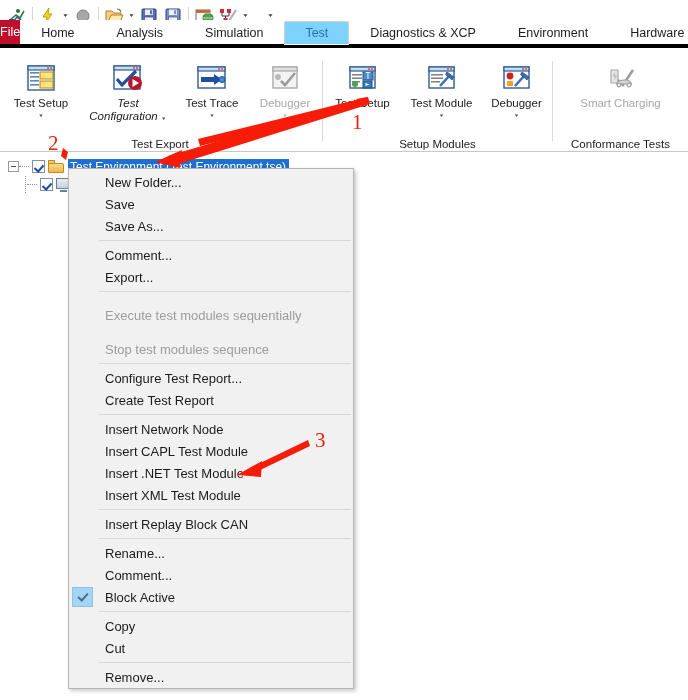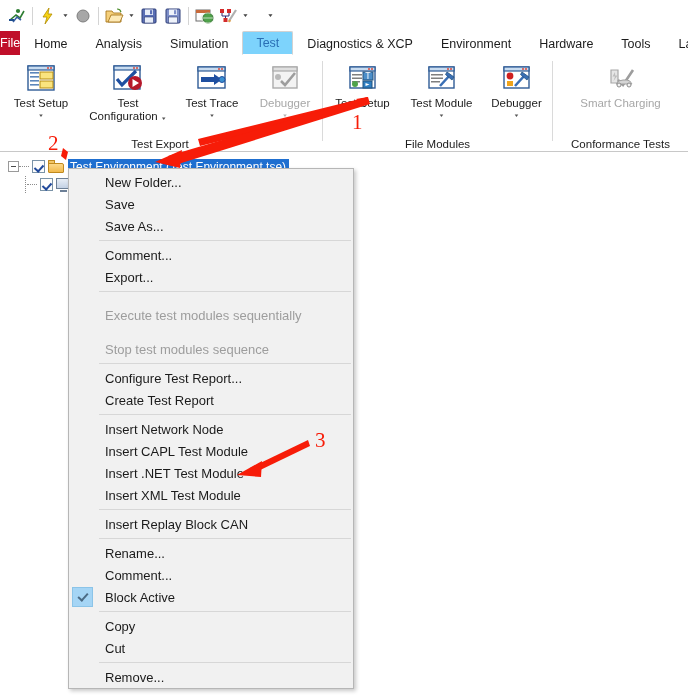--- a/index.html
+++ b/index.html
@@ -36,37 +36,37 @@
   }
   .qat-caret {
     width: 11px; height: 22px;
     display: flex; align-items: center; justify-content: center;
     font-size: 7px; color: #444;
   }
   .qat-caret::after { content: "\25BC"; transform: scaleY(.7); }
 
   
   .tabstrip {
-    position: absolute; left: 0; top: 31px;
+    position: absolute; left: 0; top: 20px;
     width: 688px; height: 24px;
     background: #ffffff;
     border-bottom: 4px solid #000000;
-    display: flex; align-items: flex-start;
+    display: flex; align-items: center;
   }
   .tab-file {
     width: 53px; height: 24px;
     background: #c00f2a;
     color: #ffffff;
     font-size: 12.5px;
     display: flex; align-items: center; justify-content: center;
     box-sizing: border-box;
   }
   .tab {
     height: 24px;
-    padding: 0 13px;
+    padding: 0 20px;
     font-size: 12.5px;
     color: #1c1c1c;
     display: flex; align-items: center;
     box-sizing: border-box;
     white-space: nowrap;
     border: 1px solid transparent;
     border-bottom: none;
   }
   .tab.active {
     color: #2a6fb5;
@@ -401,21 +401,21 @@
               <rect x="4" y="16" width="9" height="1.6" fill="#5c86bb"></rect>
               <rect x="4" y="20" width="9" height="1.6" fill="#5c86bb"></rect>
               <rect x="14" y="8" width="13" height="7" fill="#fae47f" stroke="#b58c13" stroke-width="1"></rect>
               <rect x="14" y="17" width="13" height="7" fill="#fae47f" stroke="#b58c13" stroke-width="1"></rect>
             </svg>
           </div>
           <div class="rb-lab">Test Setup</div>
           <div class="rb-arrow"></div>
         </div>
 
-        <div class="rb-btn" style="width:92px;">
+        <div class="rb-btn" style="width:92px;font-style:italic;">
           <div class="rb-ico">
             <svg width="30" height="28" viewBox="0 0 30 28">
               <rect x="1" y="2" width="26" height="23" fill="#ffffff" stroke="#2f5c96" stroke-width="1.4"></rect>
               <rect x="1" y="2" width="26" height="4" fill="#c9dcf0" stroke="#2f5c96" stroke-width="1.2"></rect>
               <circle cx="21" cy="4" r="1" fill="#d84a3c"></circle>
                 <circle cx="24" cy="4" r="1" fill="#d84a3c"></circle>
               <path d="M4 15 L9 21 L23 7" stroke="#1f4fa0" stroke-width="3.2" fill="none"></path>
               <circle cx="22" cy="19" r="7" fill="#b5182b"></circle>
               <path d="M19.5 15 L26 19 L19.5 23 Z" fill="#ffffff"></path>
             </svg>
@@ -507,21 +507,21 @@
               <circle cx="8" cy="12" r="3.4" fill="#cf2020"></circle>
               <rect x="5" y="17" width="6" height="5" fill="#f0a41c"></rect>
               <path d="M13 22 L23 11" stroke="#3a6fb5" stroke-width="2.6"></path>
               <path d="M20 8 L27 13 L25 16 L18.5 10.5 Z" fill="#3a6fb5" stroke="#23537f" stroke-width="0.8"></path>
             </svg>
           </div>
           <div class="rb-lab">Debugger</div>
           <div class="rb-arrow"></div>
         </div>
       </div>
-      <div class="rb-title">File Modules</div>
+      <div class="rb-title">Setup Modules</div>
     </div>
 
     <div class="rb-vsep" style="left:552px;"></div>
 
     <div class="rb-group" style="left:553px; width:135px;">
       <div class="rb-items" style="justify-content:center;">
         <div class="rb-btn" style="width:86px;">
           <div class="rb-ico">
             <svg width="32" height="28" viewBox="0 0 32 28">
               <path d="M6 6 h7 v13 h-7 z" fill="#e6e6e6" stroke="#a8a8a8" stroke-width="1.2"></path>

